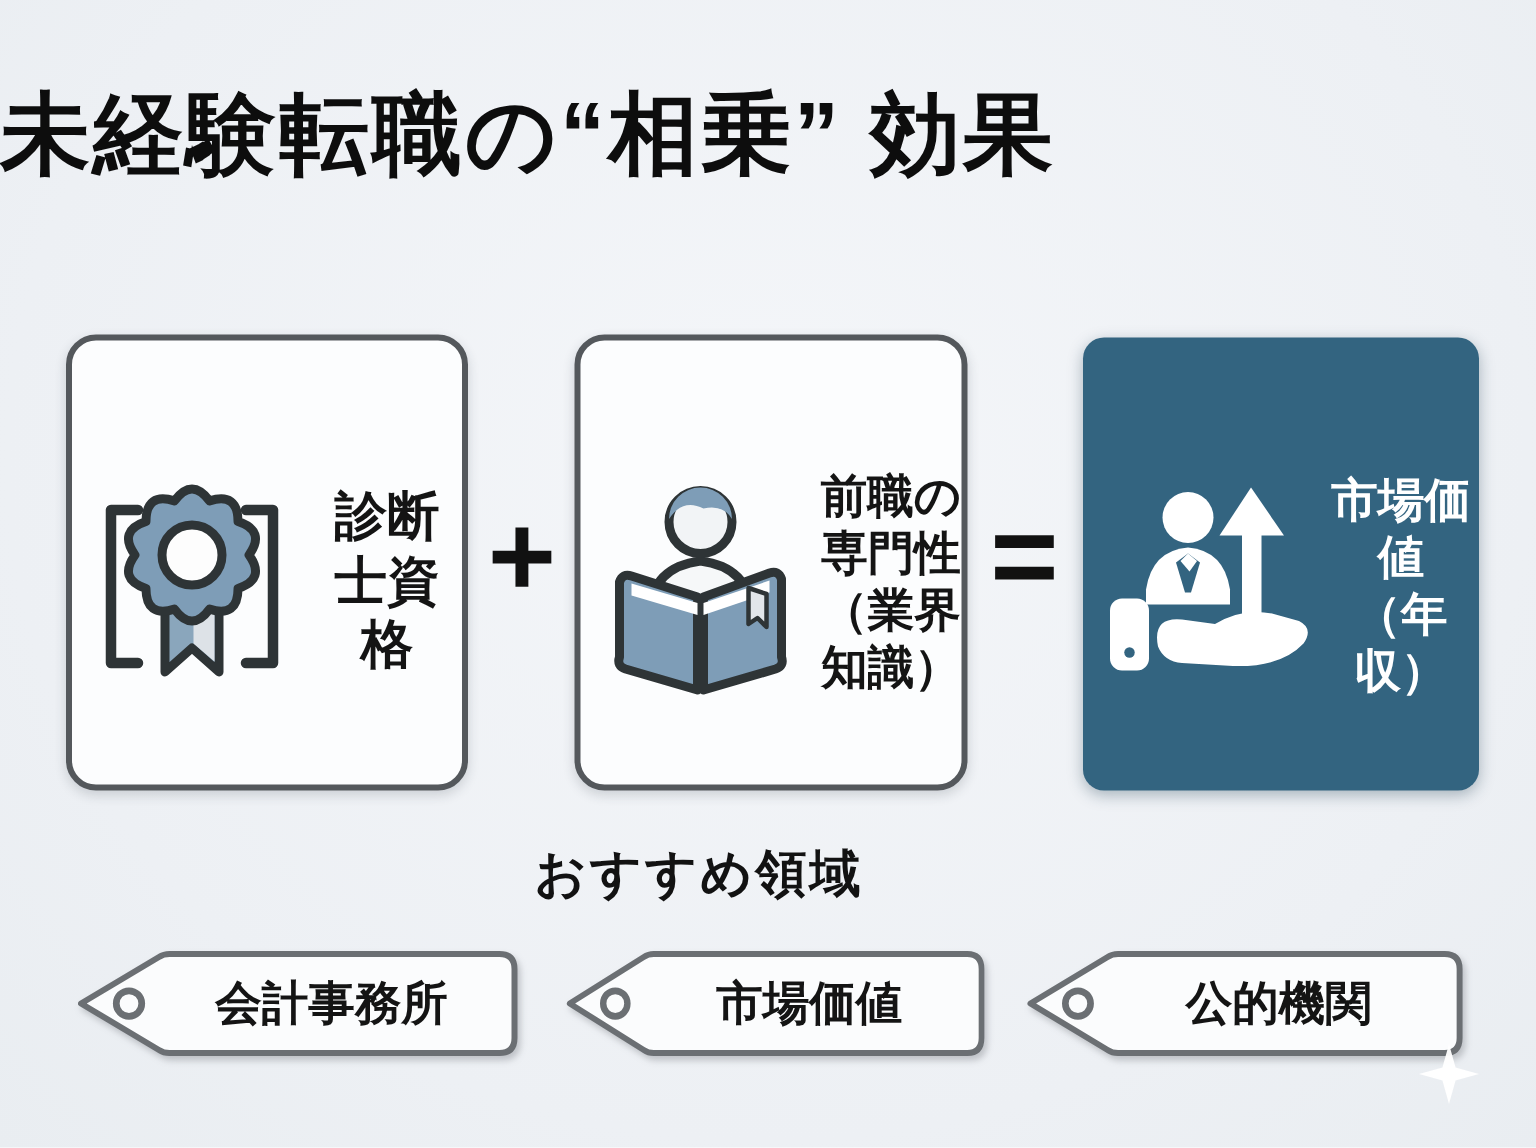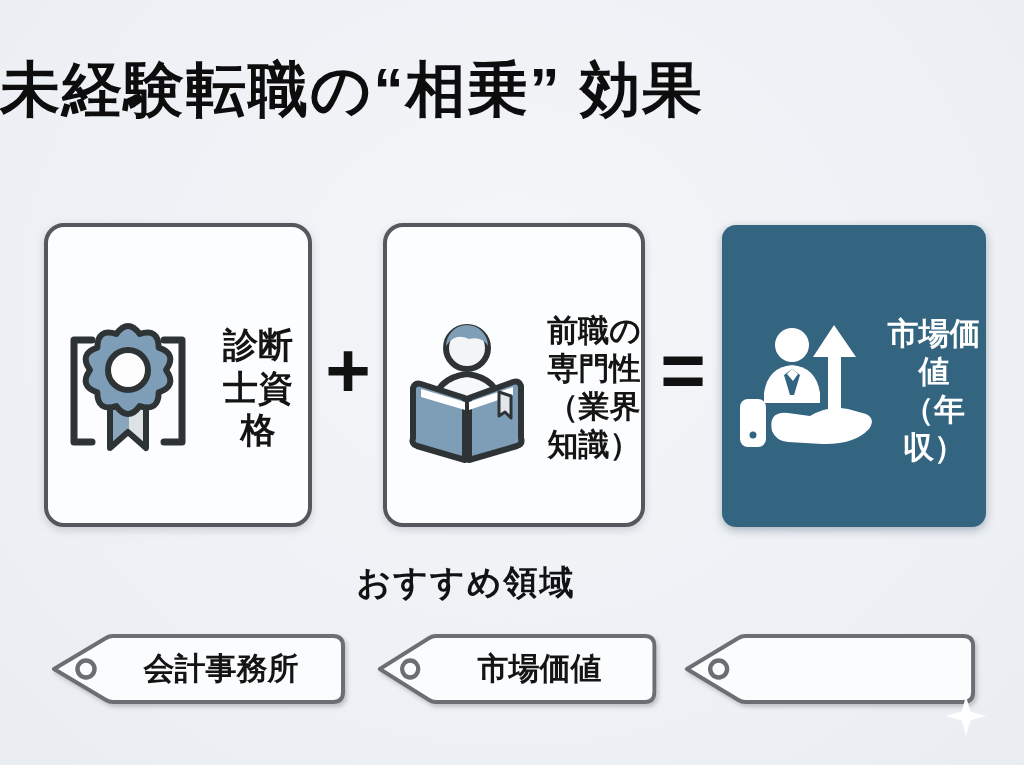--- a/index.html
+++ b/index.html
@@ -135,17 +135,18 @@
       <circle cx="36" cy="40" r="8.5" fill="#fbfcfd" stroke="#6b6f73" stroke-width="4.5"></circle>
     </svg>
     <div class="tag-label">市場価値</div>
   </div>
 
   <div class="tag" style="left:683px;width:297px;">
     <svg width="297" height="80" viewBox="0 0 300 80" preserveAspectRatio="none">
       <path d="M4,40 L56,9 Q59,7 63,7 L283,7 Q293,7 293,17 L293,63 Q293,73 283,73 L63,73 Q59,73 56,71 Z" fill="#fbfcfd" stroke="#6b6f73" stroke-width="4" stroke-linejoin="round"></path>
       <circle cx="36" cy="40" r="8.5" fill="#fbfcfd" stroke="#6b6f73" stroke-width="4.5"></circle>
     </svg>
+    <div class="tag-label">公的機関</div>
   </div>
 
   <div class="sparkle"></div>
 
 </div>
 
 </body></html>

